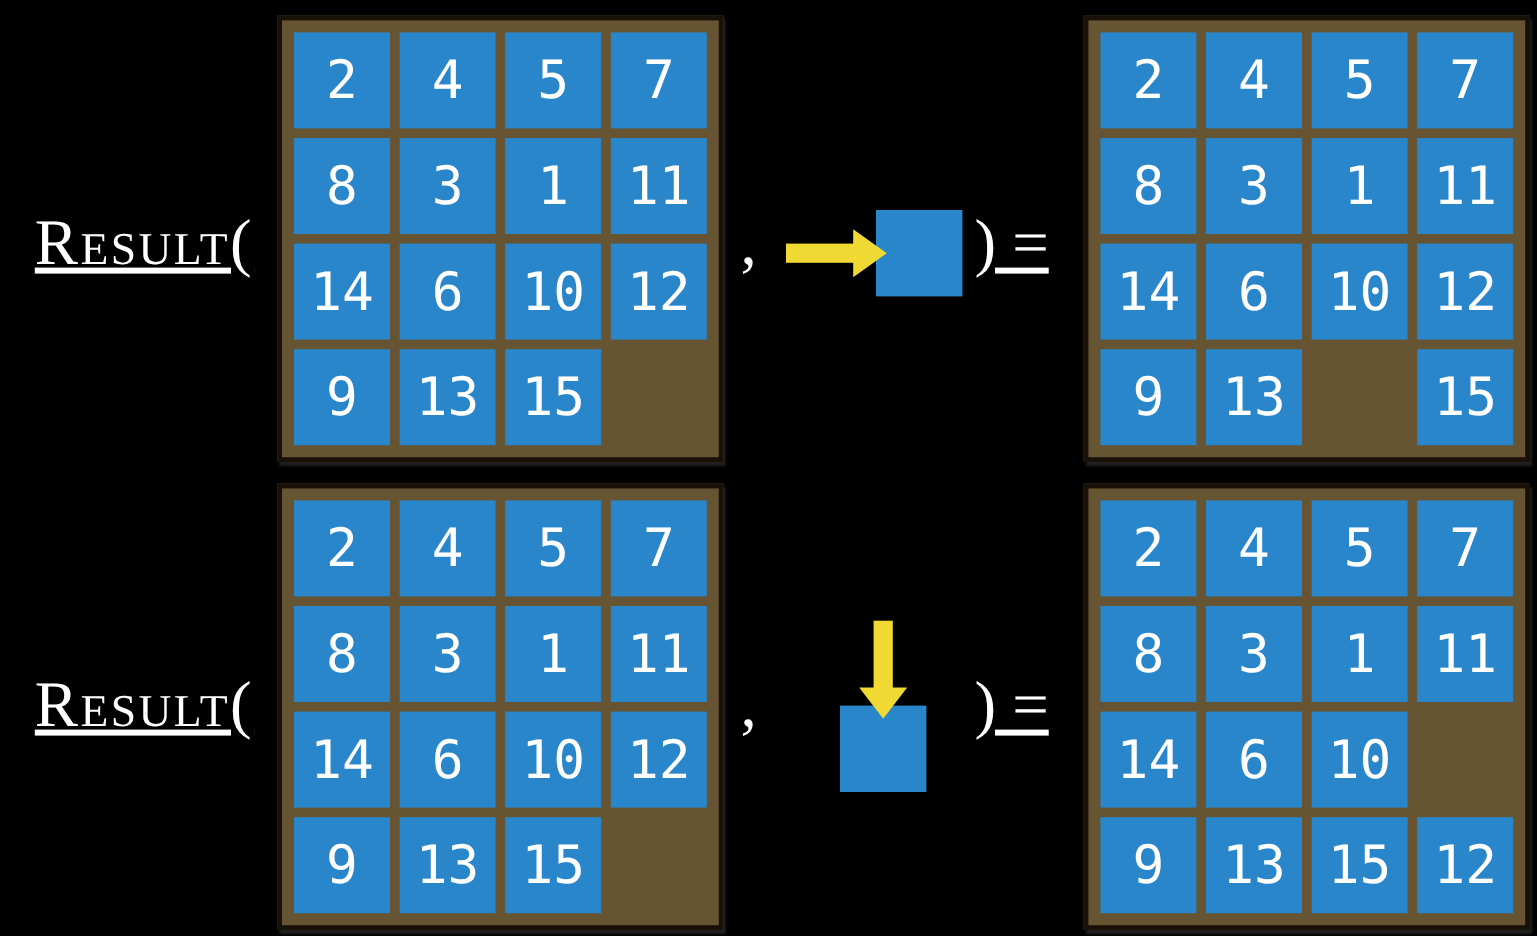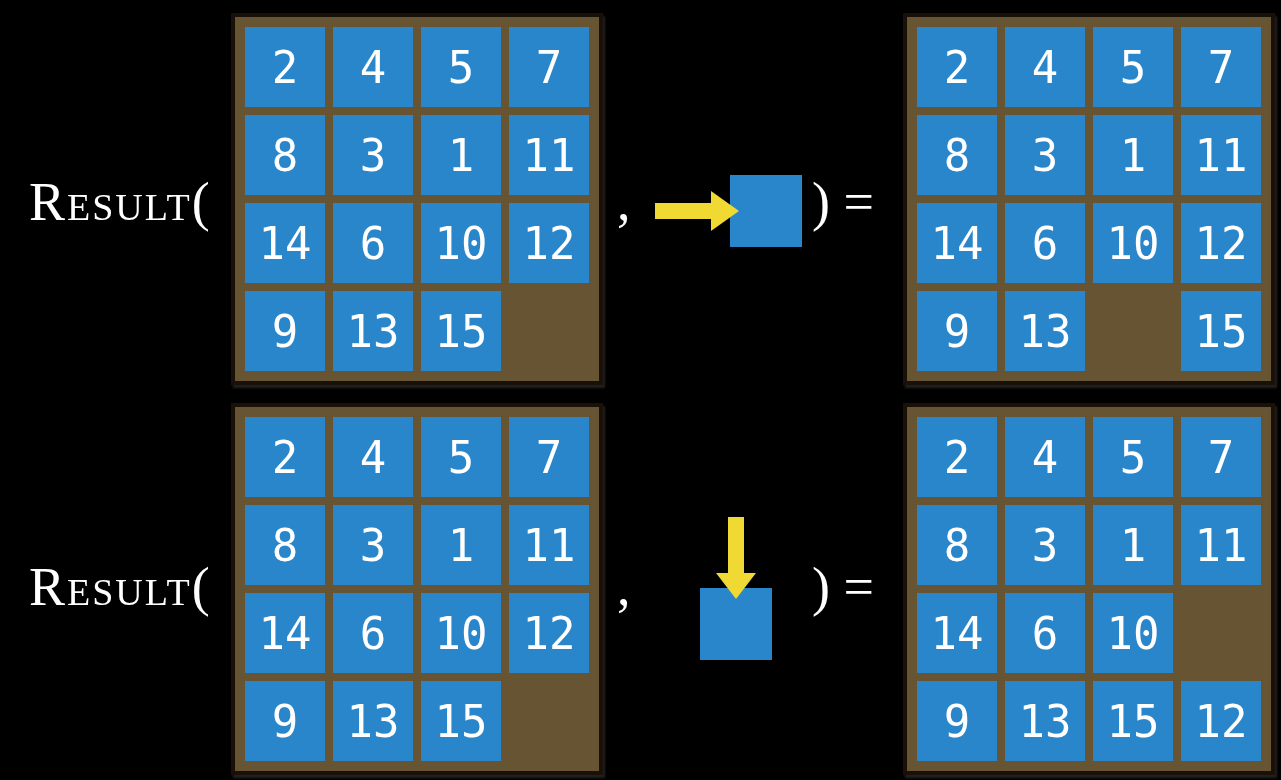--- a/index.html
+++ b/index.html
@@ -14,20 +14,21 @@
     overflow: hidden;
     font-family: "Liberation Serif", serif;
   }
   
   .func-label, .symbol {
     position: absolute;
     color: var(--text-white, #ffffff);
     font-size: 54px;
     line-height: 1;
     white-space: pre;
+    text-decoration: underline;
   }
   .func-label {
     font-variant: small-caps;
     letter-spacing: 2px;
   }
   .lbl-1  { left: 29px;  top: 175px; }
   .lbl-2  { left: 29px;  top: 560px; }
   .comma-1{ left: 617px; top: 175px; }
   .comma-2{ left: 617px; top: 560px; }
   .close-1{ left: 812px; top: 175px; }

